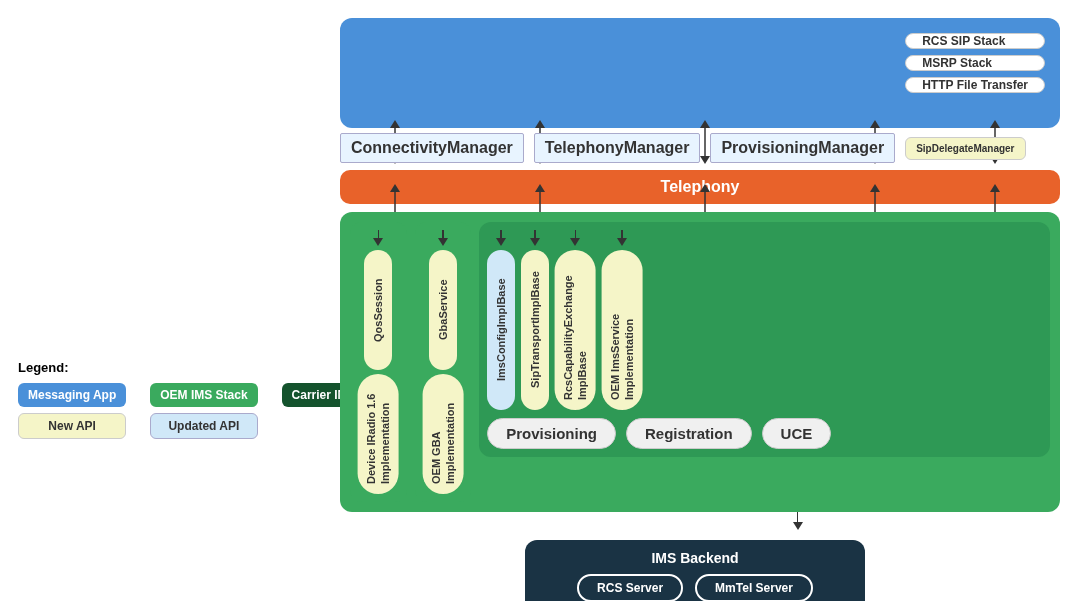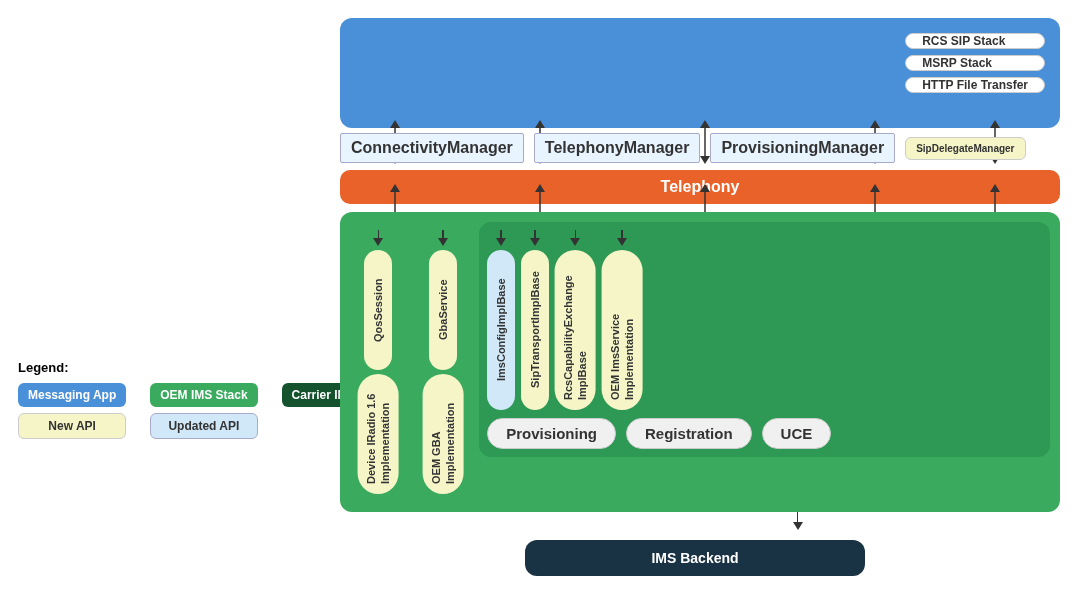--- a/index.html
+++ b/index.html
@@ -406,17 +406,21 @@
 
     <div style="display:flex; justify-content:center; margin-left:185px; margin-top:0;">
       <div style="display:flex; flex-direction:column; align-items:center; height:18px;">
         <div style="width:1.5px; height:10px; background:#333;"></div>
         <div class="arrow-down"></div>
       </div>
     </div>
 
     <div class="ims-backend">
       <span class="ims-backend-title">IMS Backend</span>
+      <div class="ims-backend-pills">
+        <div class="ims-server-pill">RCS Server</div>
+        <div class="ims-server-pill">MmTel Server</div>
+      </div>
     </div>
 
   </div>
 
 </div>
 
 </body></html>

